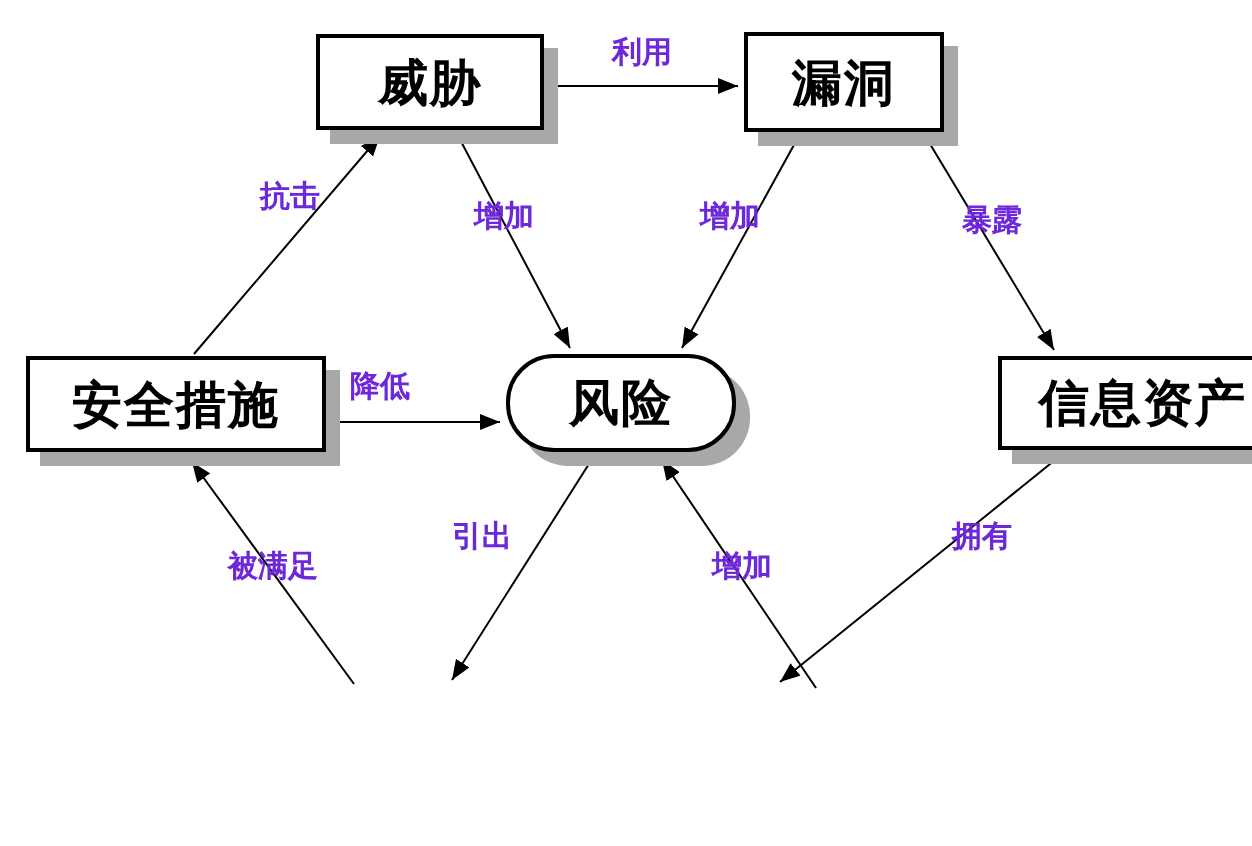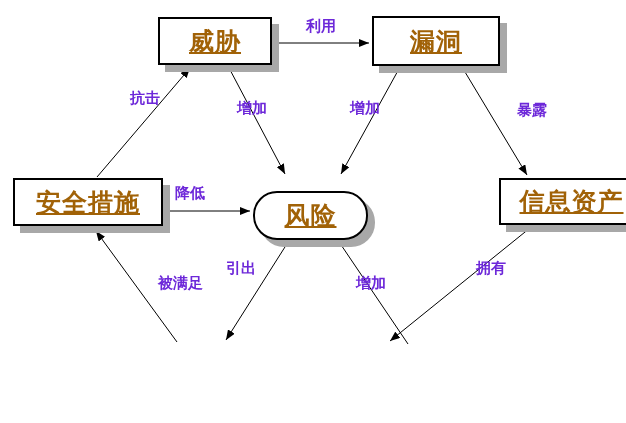--- a/index.html
+++ b/index.html
@@ -26,48 +26,47 @@
     position: absolute;
     box-sizing: border-box;
     background: #ffffff;
     border: 2px solid #000000;
     box-shadow: 7px 7px 0 #a8a8a8;
     display: flex;
     align-items: center;
     justify-content: center;
     font-size: 25px;
     font-weight: bold;
-    color: #a16207;
+    color: #000000;
     letter-spacing: 1px;
     z-index: 2;
-    text-decoration: underline;
   }
   .n-threat                { left: 158px; top: 17px;  width: 114px; height: 48px; }
-  .n-vulnerability         { left: 372px; top: 16px;  width: 128px; height: 50px; }
+  .n-vulnerability         { left: 372px; top: 16px;  width: 100px; height: 50px; }
   .n-security-measures     { left: 13px;  top: 178px; width: 150px; height: 48px; text-align: center; }
-  .n-risk                  { left: 253px; top: 191px; width: 115px; height: 49px; border-radius: 24px; }
+  .n-risk                  { left: 253px; top: 177px; width: 115px; height: 49px; border-radius: 24px; }
   .n-information-assets    { left: 463px; top: 178px; width: 145px; height: 47px; margin-left: 36px; }
   .n-security-requirements { left: 123px; top: 343px; width: 147px; height: 47px; }
   .n-value                 { left: 367px; top: 345px; width: 115px; height: 47px; }
 
   .edge-label {
     position: absolute;
     font-size: 15px;
     font-weight: bold;
     color: #6d28d9;
     white-space: nowrap;
     z-index: 3;
   }
   .l-exploit        { left: 306px; top: 17px;  }
   .l-resist         { left: 130px; top: 89px; }
   .l-increase-threat{ left: 237px; top: 99px;  }
   .l-increase-vuln  { left: 350px; top: 99px;  }
-  .l-expose         { left: 481px; top: 101px; margin-left: 36px; }
+  .l-expose         { left: 481px; top: 101px; }
   .l-reduce         { left: 175px; top: 184px; }
-  .l-satisfied      { left: 114px; top: 274px; margin-left: 44px; }
+  .l-satisfied      { left: 114px; top: 274px; }
   .l-lead           { left: 226px; top: 259px; }
   .l-increase-value { left: 356px; top: 274px; }
   .l-own            { left: 476px; top: 259px; }
 </style>
 </head>
 <body>
 
 <div id="canvas">
 
   <svg id="edges-svg" viewBox="0 0 626 423" xmlns="http://www.w3.org/2000/svg">

